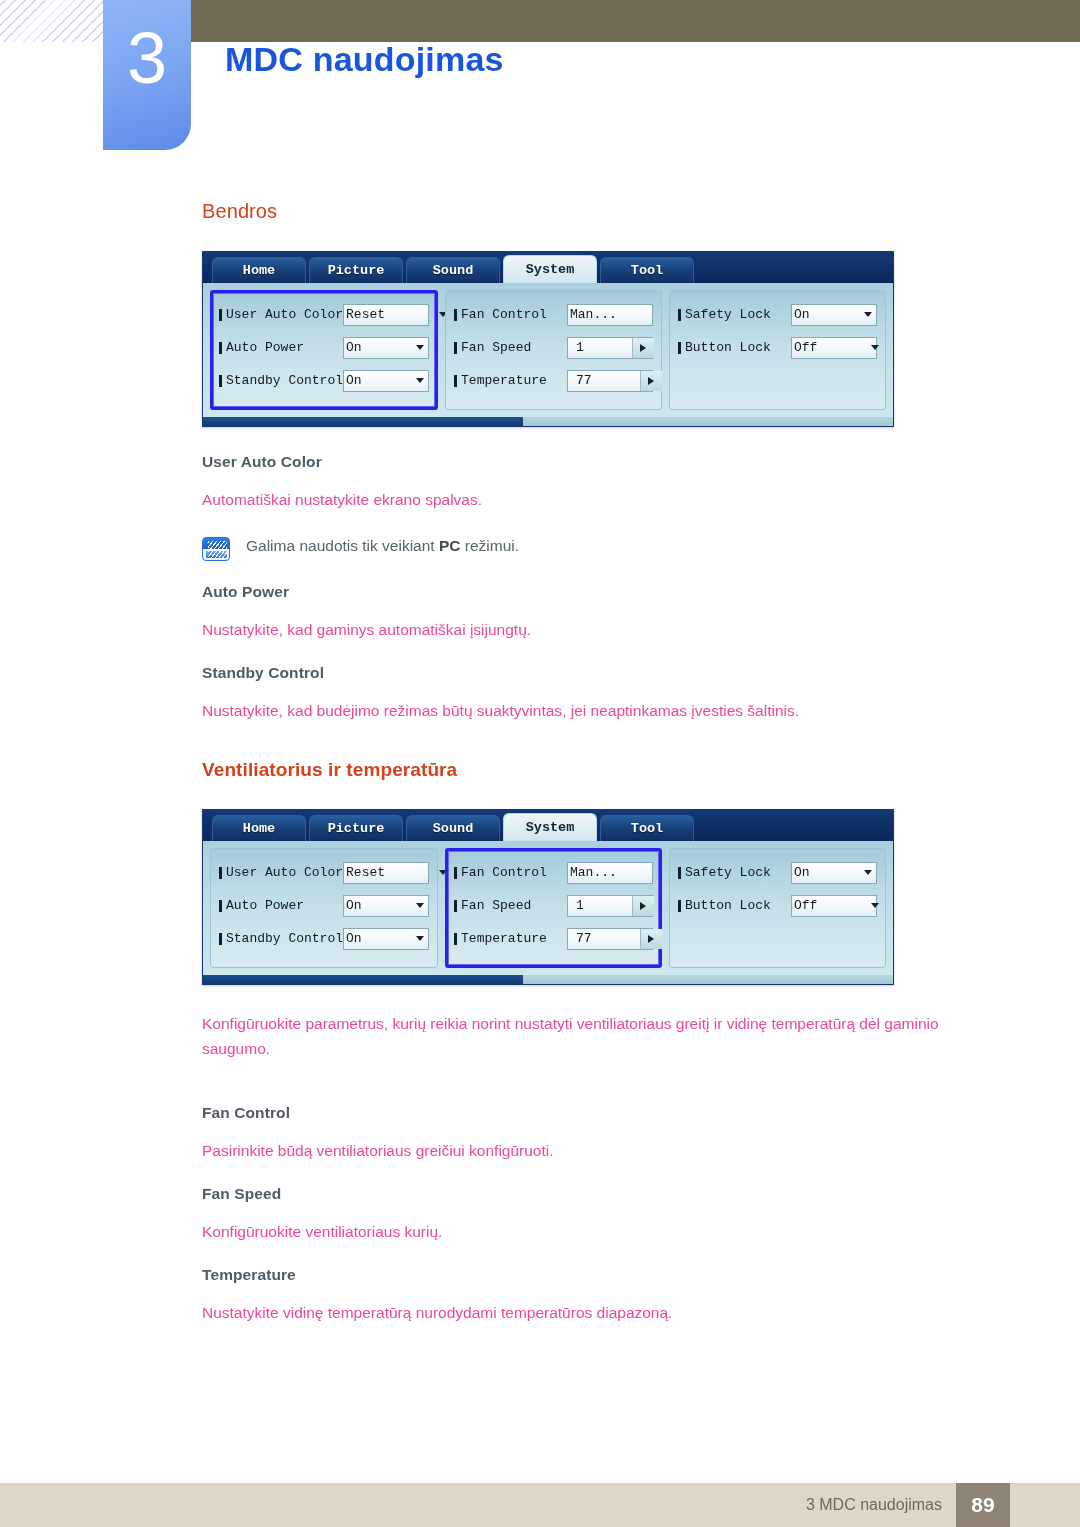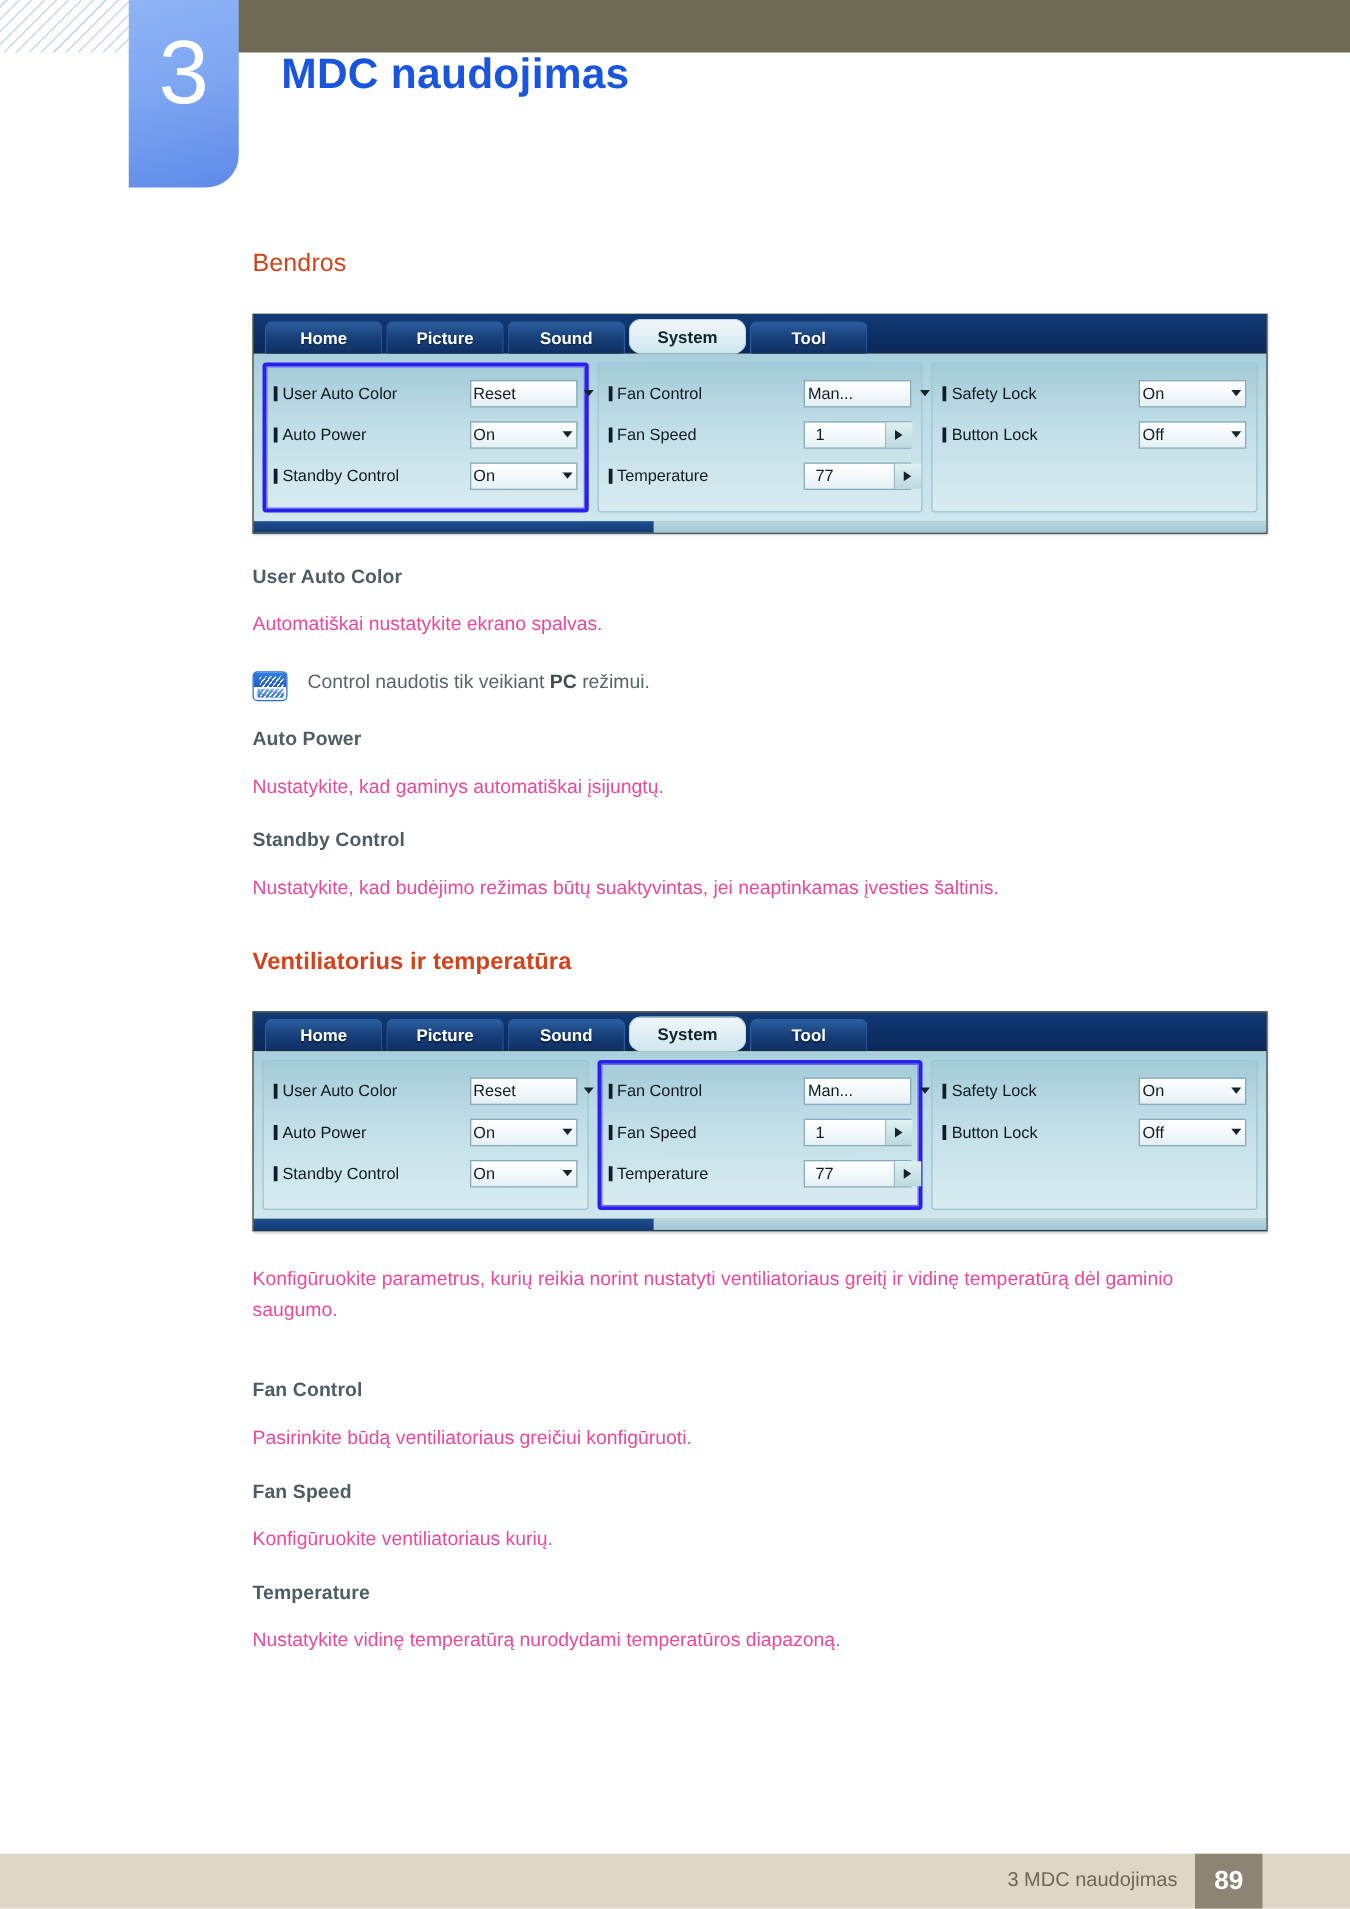--- a/index.html
+++ b/index.html
@@ -75,24 +75,25 @@
   .note-icon::before {
     content: ""; position: absolute; left: 3px; bottom: 2px; width: 21px; height: 7px;
     background: linear-gradient(180deg,#7fb4f5,#2a6fd0);
     border-radius: 1px;
   }
   .note-text { color: #57646b; font-size: 15.5px; line-height: 1.5; }
   .note-text b { font-weight: 700; color: #3f4c53; }
 
   
   .mdc {
-    margin: 0 0 0 190px; width: 812px;
+    margin: 0 0 0 190px; width: 692px;
     background: #eab308;
     border: 1px solid #16386f;
     box-shadow: 0 1px 2px rgba(0,0,0,.22);
+    font-family: Liberation Mono, monospace;
   }
   .mdc-tabs {
     height: 31px; display: flex; align-items: flex-end; gap: 3px;
     padding: 0 0 0 9px;
     background: linear-gradient(180deg, #123a75 0%, #0b2659 100%);
   }
   .tab {
     height: 26px; min-width: 94px; padding: 0 14px;
     display: flex; align-items: center; justify-content: center;
     font-size: 13.5px; font-weight: 700; color: #ffffff;
@@ -100,21 +101,20 @@
     border-radius: 6px 6px 0 0;
     border: 1px solid #2c5f9d; border-bottom: none;
     text-shadow: 0 1px 1px rgba(0,0,0,.55);
   }
   .tab.active {
     color: #12242f; font-weight: 700;
     background: linear-gradient(180deg, #eff6f9 0%, #dfeef4 55%, #cfe6ef 100%);
     border-color: #bcd7e2;
     text-shadow: none;
     height: 28px;
-    border-radius: 10px;
   }
   .mdc-body {
     display: flex; gap: 7px; padding: 7px;
     background: linear-gradient(180deg, #a9cfdd 0%, #bcdce6 38%, #cfe7ee 100%);
   }
   .grp {
     flex: 1 1 0; padding: 7px 8px 12px 8px;
     background: linear-gradient(180deg, #a4cbd9 0%, #c2dfe8 45%, #d9ebf1 100%);
     border: 1px solid #9dc3d2;
     border-radius: 3px;
@@ -308,21 +308,21 @@
         <span class="left"></span>
         <span class="right"></span>
       </div>
     </div>
 
     <div class="sub-head" style="margin-bottom:16px;">User Auto Color</div>
     <div class="body-text" style="margin-bottom:22px;">Automatiškai nustatykite ekrano spalvas.</div>
 
     <div class="note-row" style="margin-bottom:22px;">
       <span class="note-icon"></span>
-      <span class="note-text"><span>Control naudotis tik veikiant </span><b>PC</b><span> režimui.</span></span>
+      <span class="note-text"><span>Galima naudotis tik veikiant </span><b>PC</b><span> režimui.</span></span>
     </div>
 
     <div class="sub-head" style="margin-bottom:16px;">Auto Power</div>
     <div class="body-text" style="margin-bottom:22px;">Nustatykite, kad gaminys automatiškai įsijungtų.</div>
 
     <div class="sub-head" style="margin-bottom:16px;">Standby Control</div>
     <div class="body-text wide" style="margin-bottom:36px;">Nustatykite, kad budėjimo režimas būtų suaktyvintas, jei neaptinkamas įvesties šaltinis.</div>
 
     <div class="sect-head" style="margin-bottom:28px;">Ventiliatorius ir temperatūra</div>
 

